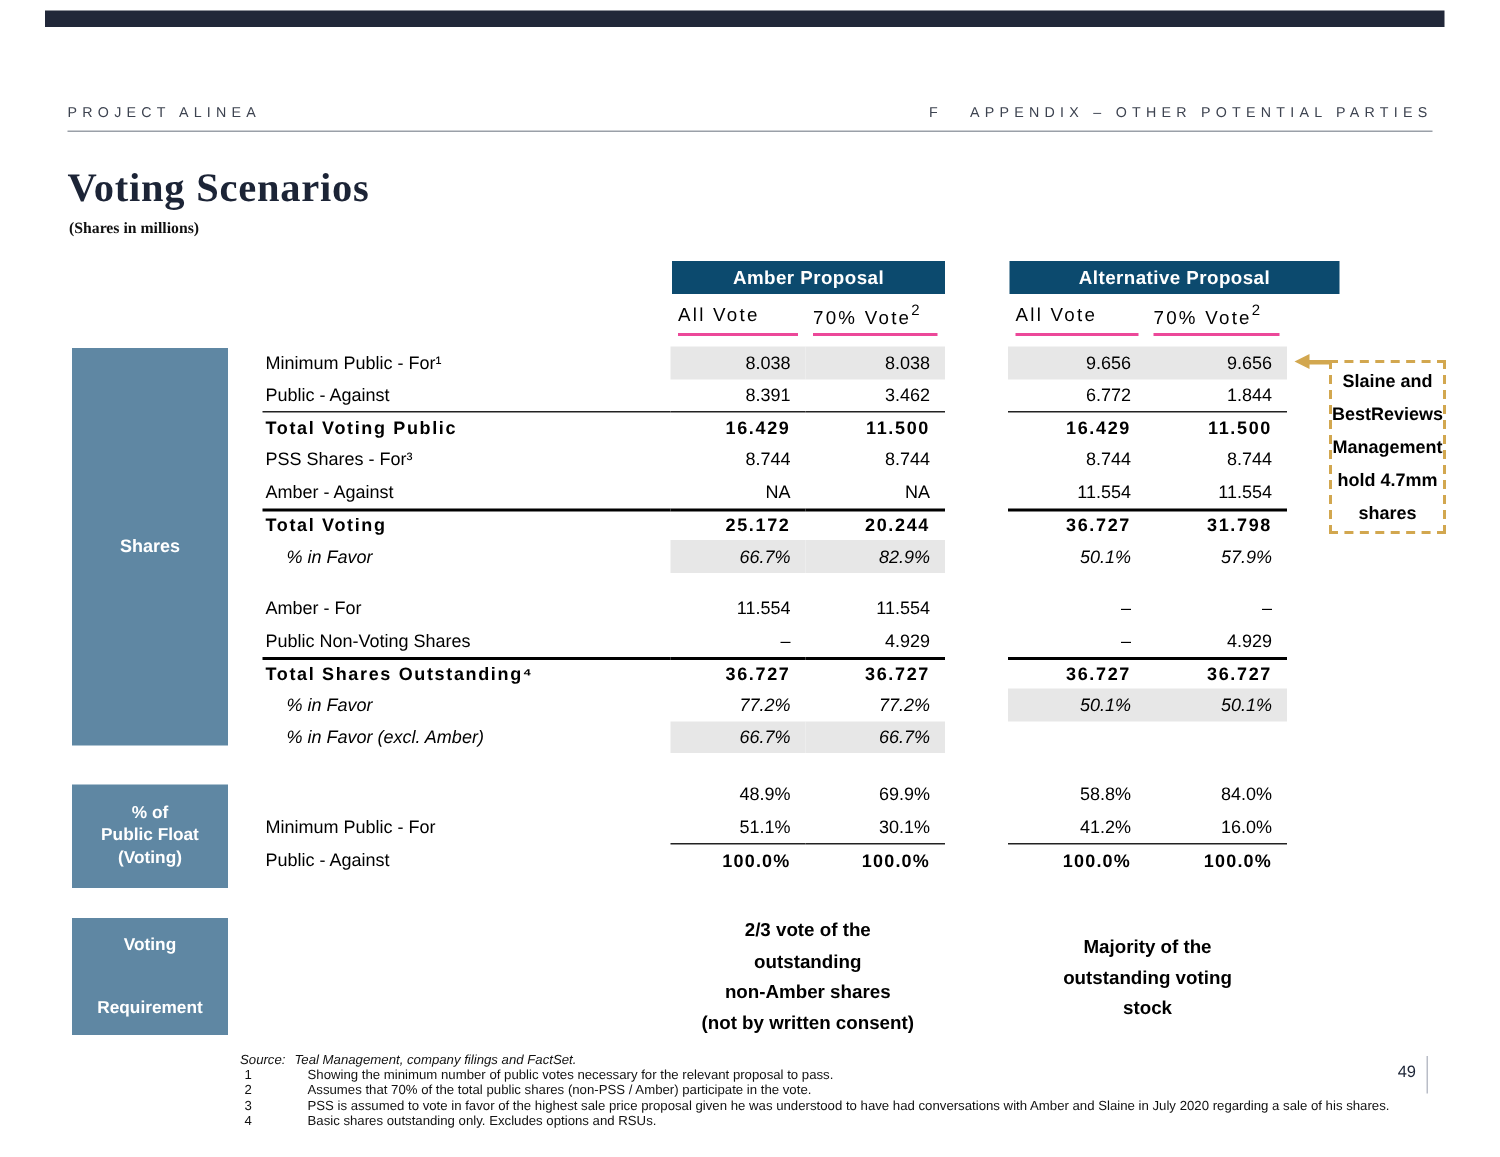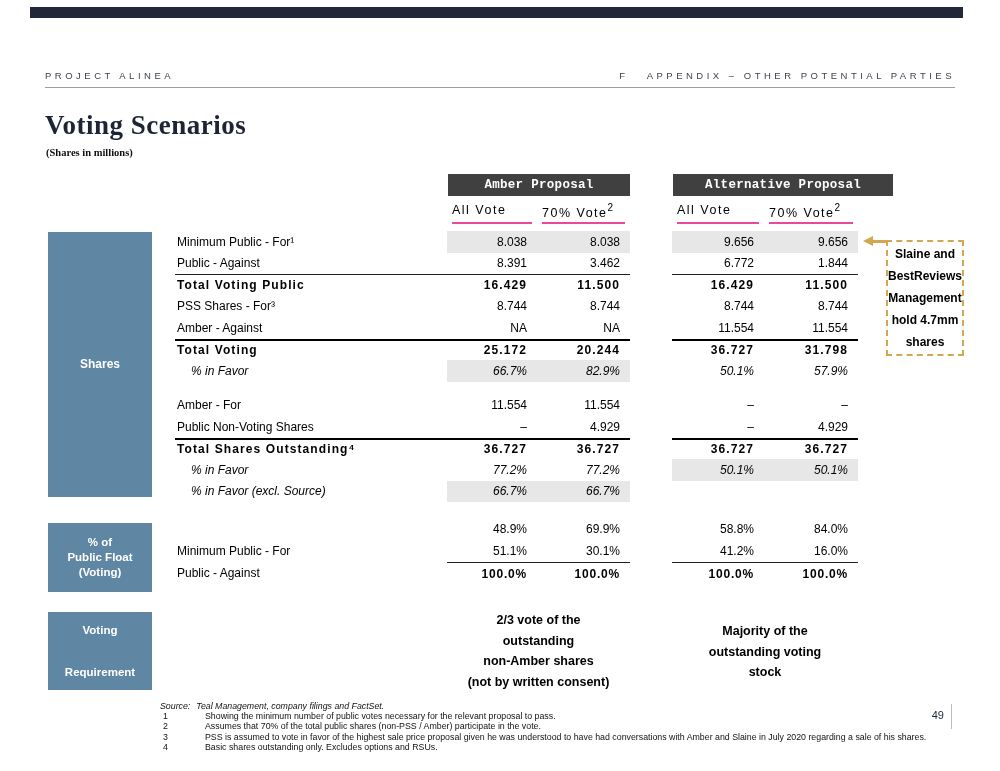--- a/index.html
+++ b/index.html
@@ -24,24 +24,23 @@
   .page-title {
     position:absolute; left:45px; top:110px; font-family:"Liberation Serif", serif;
     font-weight:bold; font-size:27px; color:#1c2436; letter-spacing:0.5px;
   }
   .page-subtitle {
     position:absolute; left:46px; top:147px; font-family:"Liberation Serif", serif;
     font-weight:bold; font-size:10.5px; color:#111;
   }
   
   .grp-box {
-    position:absolute; top:174px; height:22px; background:#404040; color:#fff;
+    position:absolute; top:174px; height:22px; background:#0c4a6e; color:#fff;
     font-size:12.5px; font-weight:bold; display:flex; align-items:center; justify-content:center;
     letter-spacing:0.3px;
-    font-family:Liberation Mono, monospace;
   }
   .grp-amber { left:448px; width:182px; }
   .grp-alt   { left:673px; width:220px; }
   .subhdr {
     position:absolute; left:447px; top:200px; display:grid;
     grid-template-columns:90px 93px 42px 92px 94px; height:24px;
   }
   .subhdr .sh-cell {
     border-bottom:2px solid #ec4899; margin:0 5px; text-align:left;
     font-size:12.5px; font-weight:normal; letter-spacing:1.5px; padding-top:3px; white-space:nowrap;
@@ -228,21 +227,21 @@
   </div>
   <div class="trow ital">
     <div class="cl">% in Favor</div>
     <div class="cv">77.2%</div>
     <div class="cv">77.2%</div>
     <div class="gapc"></div>
     <div class="cv sh">50.1%</div>
     <div class="cv sh">50.1%</div>
   </div>
   <div class="trow ital">
-    <div class="cl">% in Favor (excl. Source)</div>
+    <div class="cl">% in Favor (excl. Amber)</div>
     <div class="cv sh">66.7%</div>
     <div class="cv sh">66.7%</div>
     <div class="gapc"></div>
     <div class="cv"></div>
     <div class="cv"></div>
   </div>
 </div>
 
 <div class="tbl-pf">
   <div class="trow">

